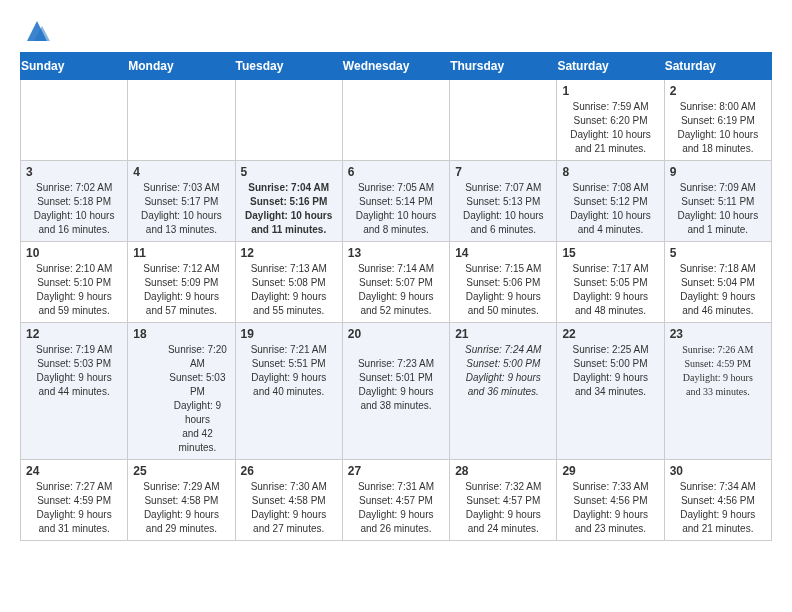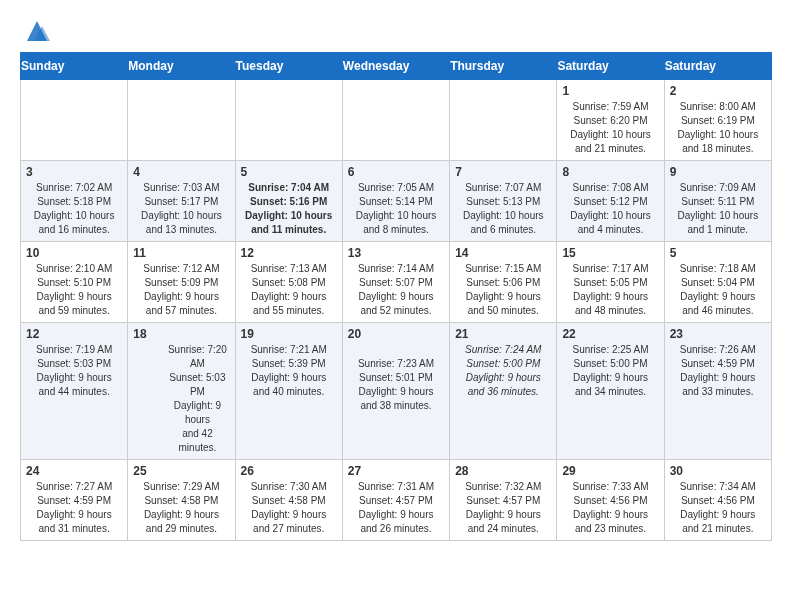--- a/index.html
+++ b/index.html
@@ -267,21 +267,21 @@
           <td>
             <span class="day-number">18</span>
             <div class="day-info" style="white-space: pre-line; margin-left: 32px;">Sunrise: 7:20 AM
 Sunset: 5:03 PM
 Daylight: 9 hours
 and 42 minutes.</div>
           </td>
           <td>
             <span class="day-number">19</span>
             <div class="day-info" style="white-space: pre-line;">Sunrise: 7:21 AM
-Sunset: 5:39 PM
+Sunset: 5:51 PM
 Daylight: 9 hours
 and 40 minutes.</div>
           </td>
           <td>
             <span class="day-number">20</span>
             <div class="day-info" style="white-space: pre-line; margin-top: 16px;">Sunrise: 7:23 AM
 Sunset: 5:01 PM
 Daylight: 9 hours
 and 38 minutes.</div>
           </td>
@@ -294,21 +294,21 @@
           </td>
           <td>
             <span class="day-number">22</span>
             <div class="day-info" style="white-space: pre-line;">Sunrise: 2:25 AM
 Sunset: 5:00 PM
 Daylight: 9 hours
 and 34 minutes.</div>
           </td>
           <td>
             <span class="day-number">23</span>
-            <div class="day-info" style="white-space: pre-line;">Sunrise: 7:26 AM
+            <div class="day-info" style="white-space: pre-line; font-family: Liberation Serif, serif;">Sunrise: 7:26 AM
 Sunset: 4:59 PM
 Daylight: 9 hours
 and 33 minutes.</div>
           </td>
         </tr>
         <tr>
           <td>
             <span class="day-number">24</span>
             <div class="day-info" style="white-space: pre-line;">Sunrise: 7:27 AM
 Sunset: 4:59 PM

